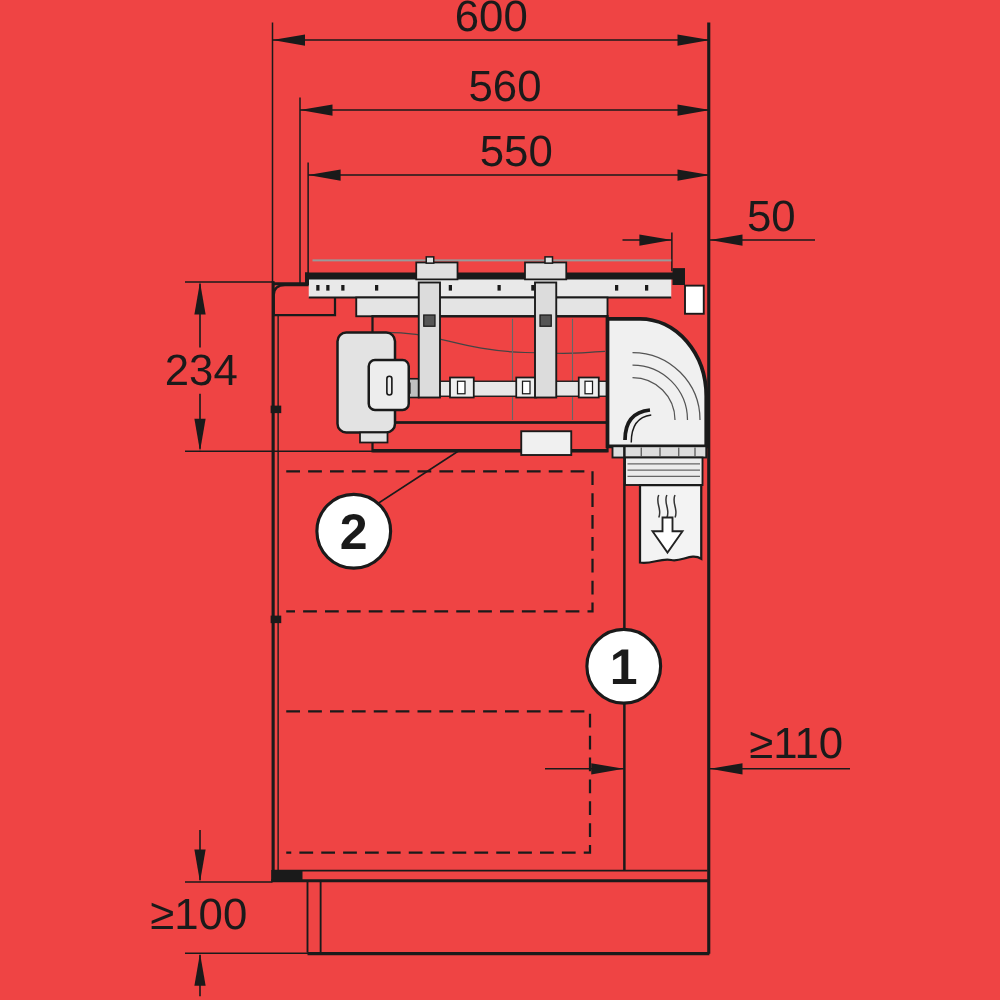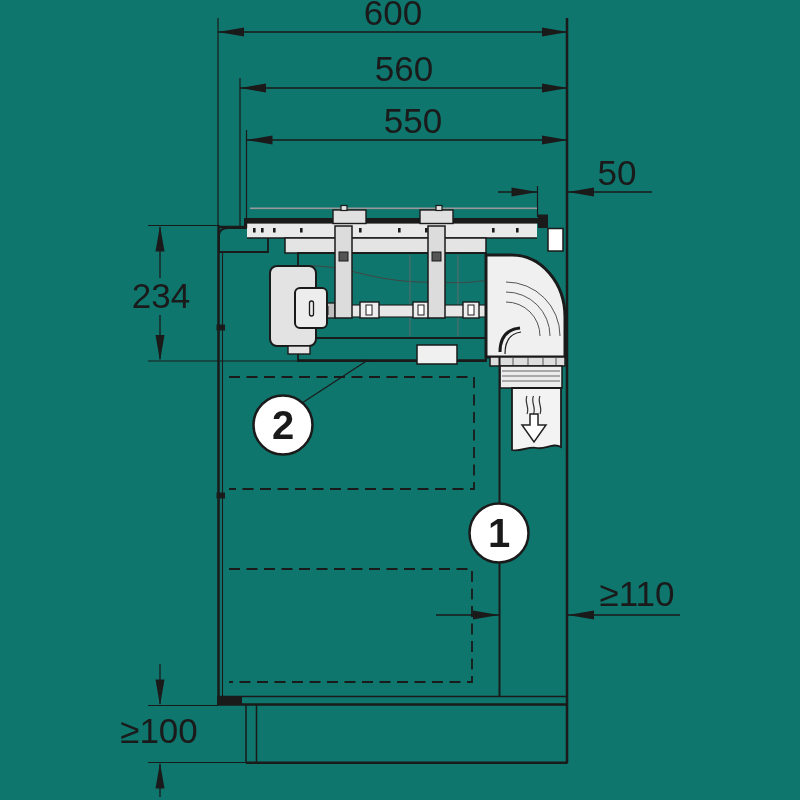--- a/index.html
+++ b/index.html
@@ -1,16 +1,16 @@
 <!DOCTYPE html>
 <html><head>
 <meta charset="utf-8">
 <style>
   html,body{margin:0;padding:0;background:#fff;}
-  .canvas{width:800px;height:800px;position:relative;background:#0f766e;overflow:hidden;}
+  .canvas{width:800px;height:800px;position:relative;background:#ef4444;overflow:hidden;}
   svg{display:block;}
   .dim-text{font-family:"Liberation Sans","DejaVu Sans",sans-serif;font-size:35px;fill:#1a1a1a;}
   .callout-text{font-family:"Liberation Sans","DejaVu Sans",sans-serif;font-size:40px;font-weight:bold;fill:#1a1a1a;}
   .thin{stroke:#1a1a1a;stroke-width:1.2;fill:none;}
   .dimline{stroke:#1a1a1a;stroke-width:1.3;fill:none;}
   .arrow{fill:#1a1a1a;stroke:none;}
   .wall{stroke:#1a1a1a;stroke-width:2.5;fill:none;}
   .edge{stroke:#1a1a1a;stroke-width:1.8;fill:none;}
   .dashed{stroke:#1a1a1a;stroke-width:1.8;fill:none;stroke-dasharray:11 6.5;}
   .callout-circle{fill:#fff;stroke:#1a1a1a;stroke-width:2.5;}

